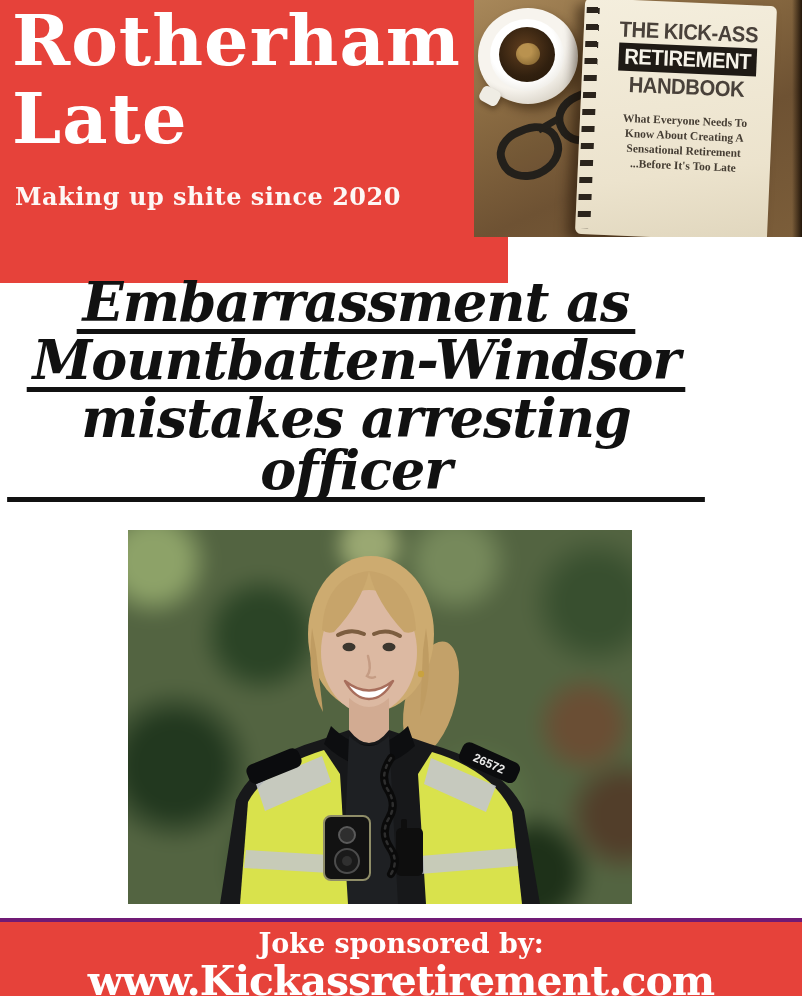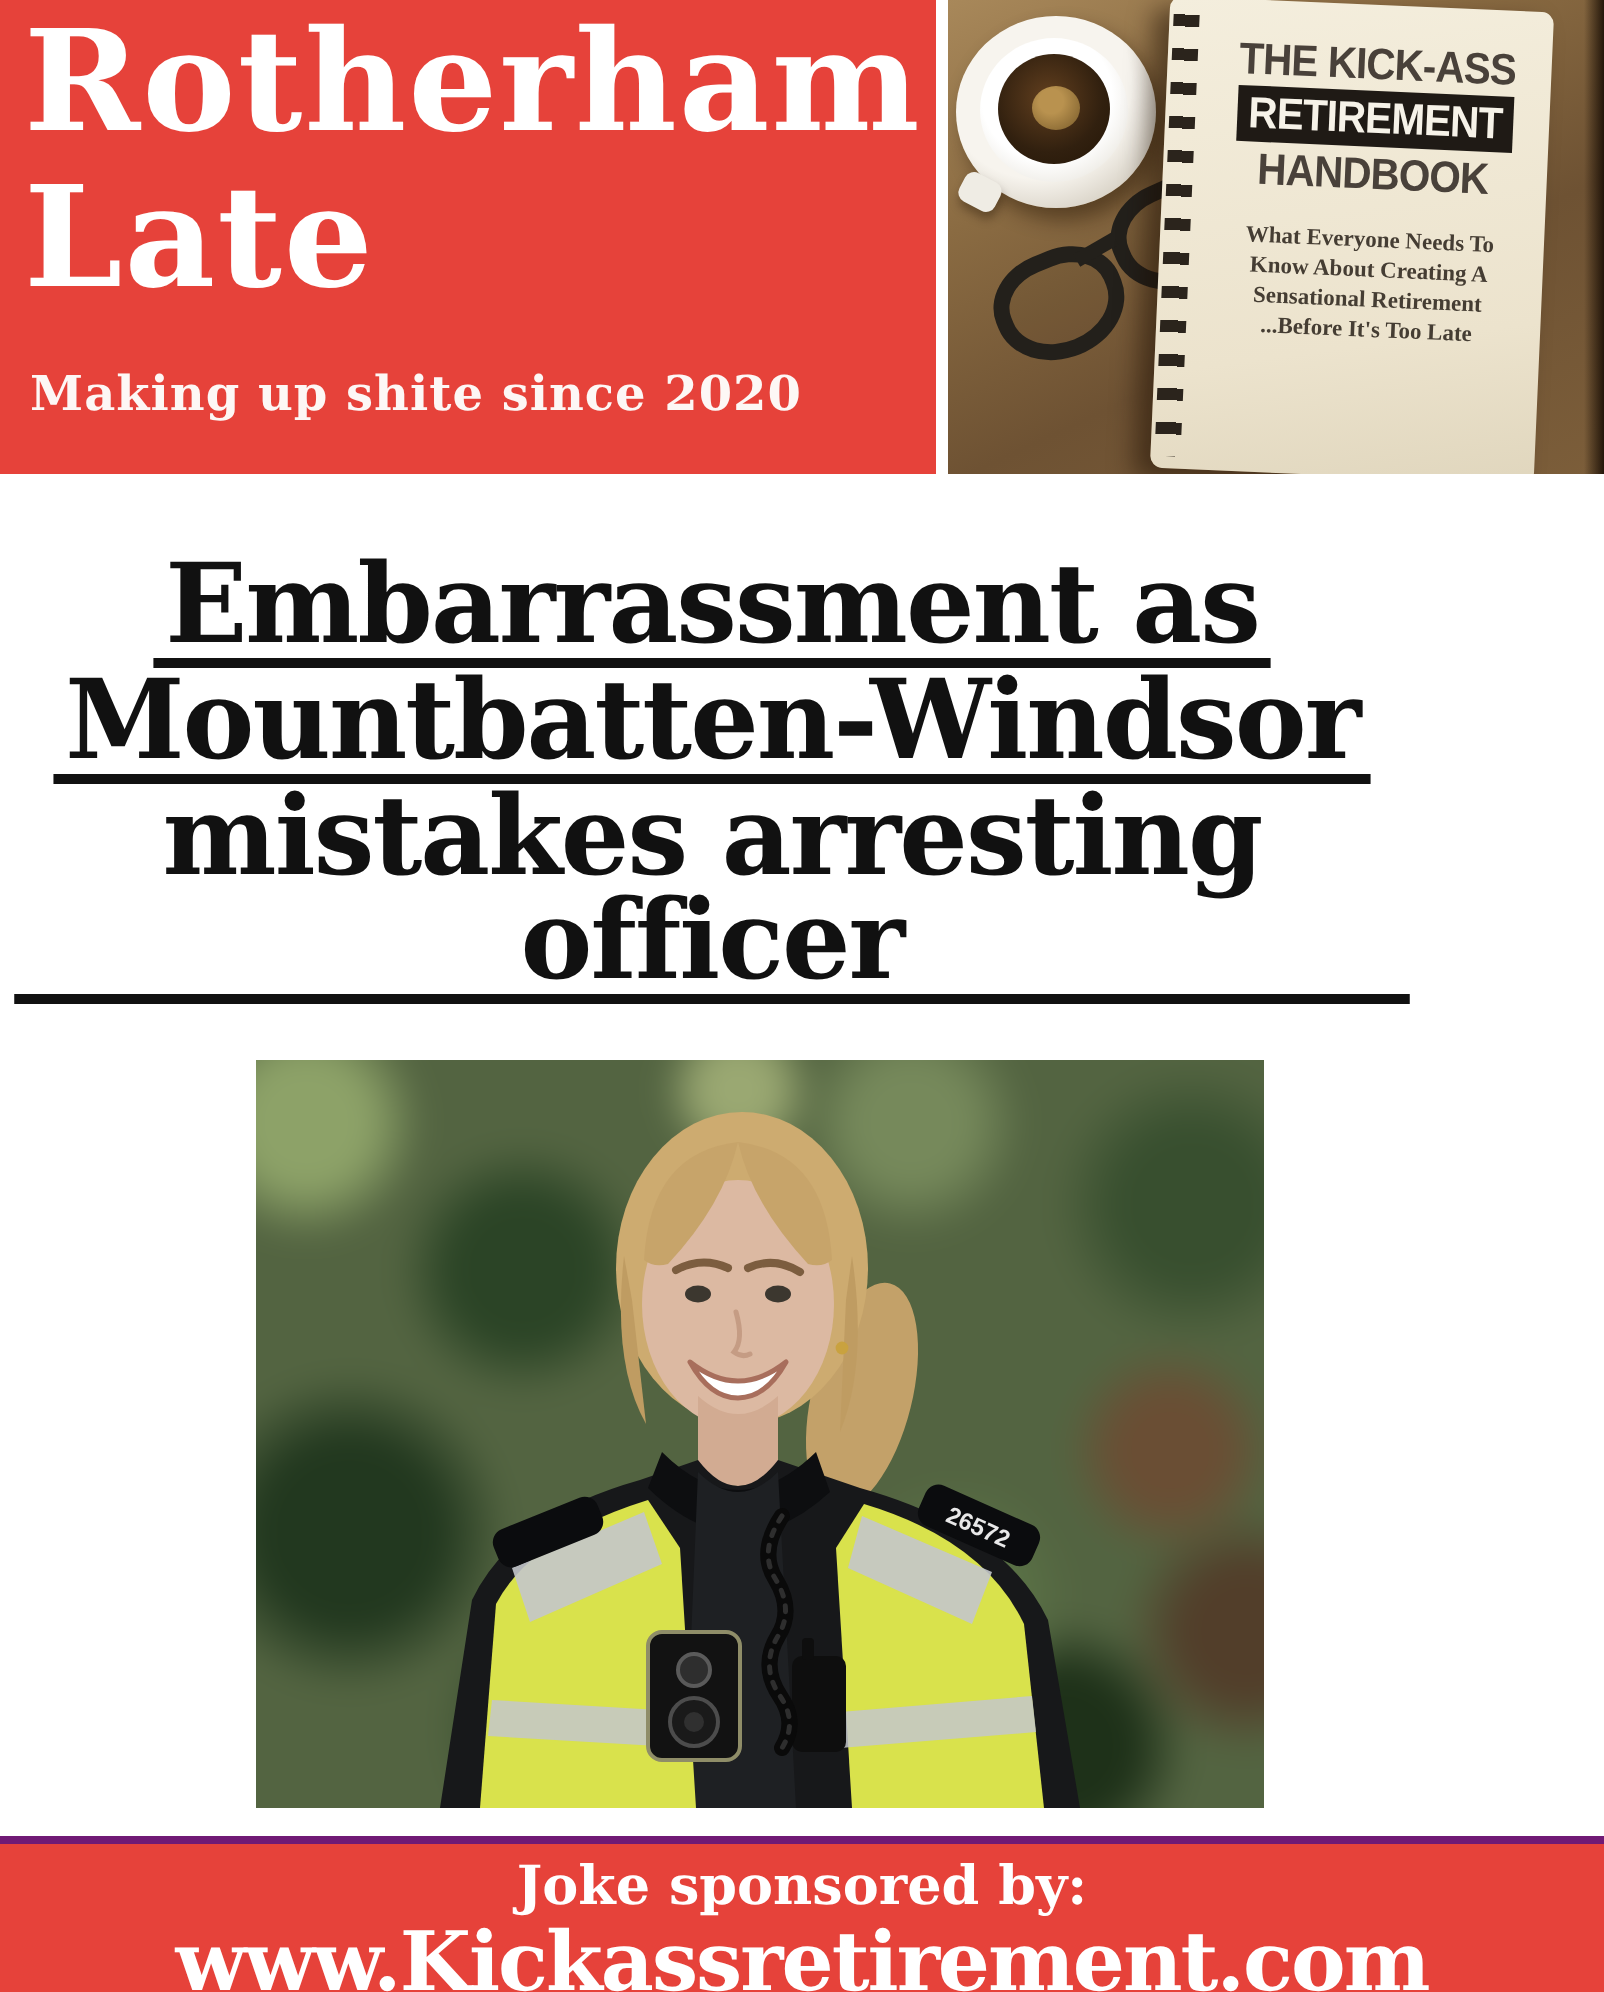--- a/index.html
+++ b/index.html
@@ -3,22 +3,23 @@
 <meta charset="utf-8">
 <style>
   html,body{margin:0;padding:0;background:#ffffff;}
   .page{
     position:relative;width:802px;height:996px;overflow:hidden;
     background:#ffffff;font-family:"DejaVu Serif",serif;
   }
 
   
   .masthead{
-    position:absolute;left:0;top:0;width:468px;height:237px;
+    position:absolute;left:0;top:0;width:468px;height:283px;
     background:#e6423a;
+    padding-left:40px;
   }
   .masthead-title{
     position:absolute;left:12px;top:2px;
     color:#ffffff;font-weight:bold;font-size:70px;line-height:78px;
     letter-spacing:1px;white-space:nowrap;
   }
   .masthead-tagline{
     position:absolute;left:15px;top:182px;
     color:#fdf7f5;font-weight:bold;font-size:24px;letter-spacing:0.5px;
     white-space:nowrap;
@@ -101,20 +102,21 @@
   }
   .bk-sub{
     margin-top:13px;font-family:"Liberation Serif",serif;font-weight:bold;
     font-size:11.5px;line-height:15px;color:#453d33;
   }
 
   
   .headline{
     position:absolute;left:0;top:276px;width:712px;text-align:center;
     color:#111111;
+    font-style:italic;
   }
   .headline .hl-line{height:58px;}
   .headline .hl-text{
     display:inline-block;font-weight:bold;font-size:55px;line-height:52px;
     letter-spacing:-1px;transform:scaleX(.98);
     border-bottom:5px solid #111111;padding:0 6px 1px 6px;
   }
 
   
   .officer-photo{

